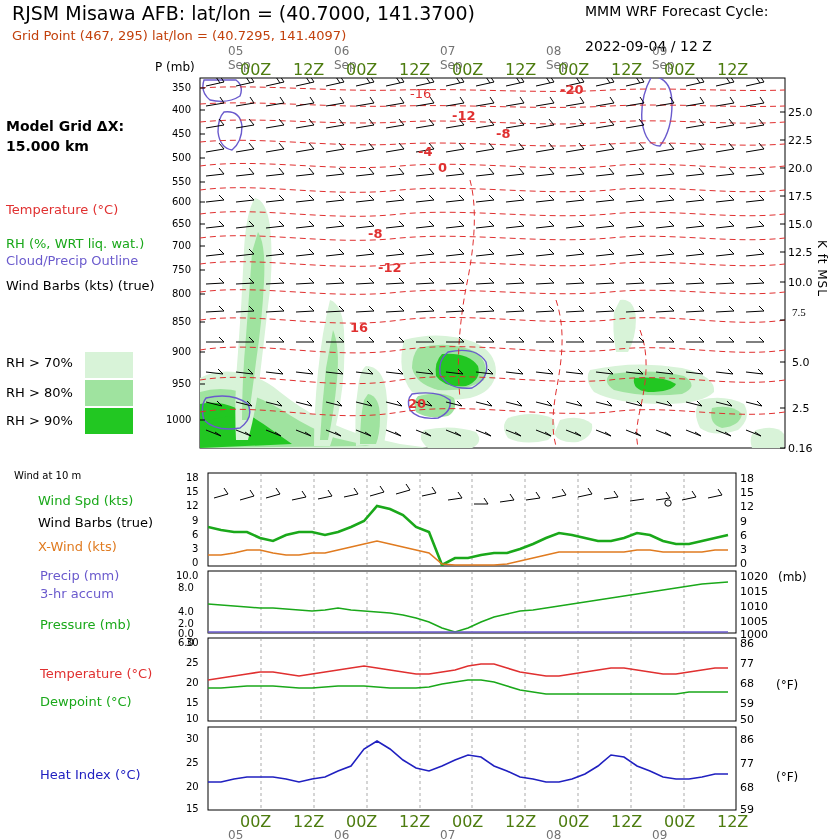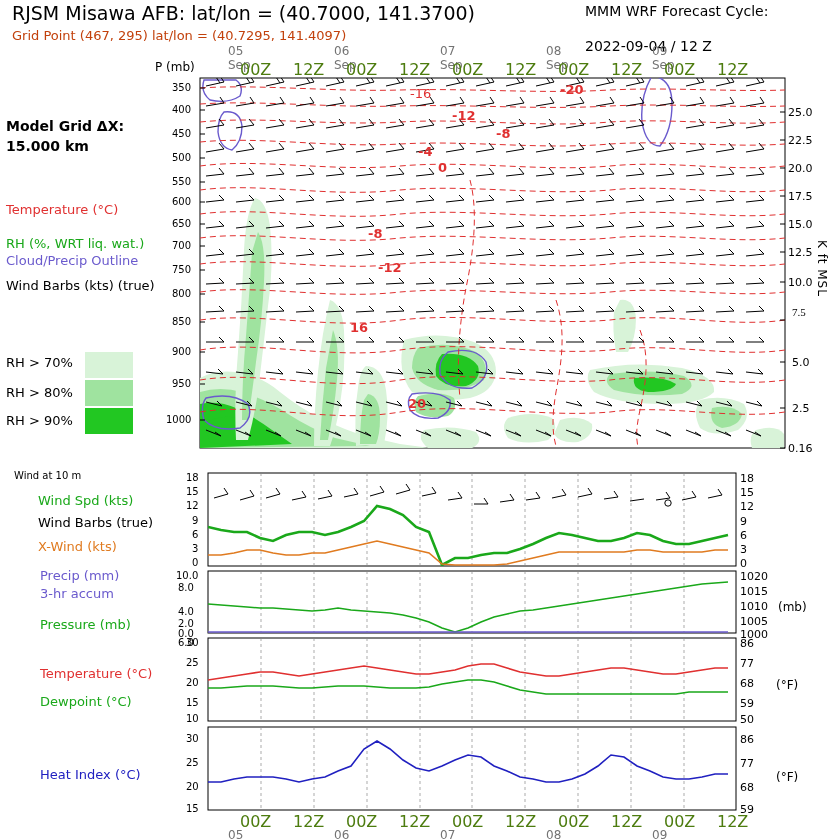--- a/index.html
+++ b/index.html
@@ -630,21 +630,21 @@
   <div class="axlab" style="left:178px;top:606px;">4.0</div>
   <div class="axlab" style="left:178px;top:618px;">2.0</div>
   <div class="axlab" style="left:178px;top:628px;">0.0</div>
 </div>
 <div class="abs">
   <div class="axlab-r" style="left:740px;top:570px;">1020</div>
   <div class="axlab-r" style="left:740px;top:585px;">1015</div>
   <div class="axlab-r" style="left:740px;top:600px;">1010</div>
   <div class="axlab-r" style="left:740px;top:615px;">1005</div>
   <div class="axlab-r" style="left:740px;top:628px;">1000</div>
-  <div class="unit" style="left:778px;top:600px;">(mb)</div>
+  <div class="unit" style="left:778px;top:570px;">(mb)</div>
 </div>
 
 <div class="abs lbl lbl-red" style="left:40px;top:666px;">Temperature (°C)</div>
 <div class="abs lbl lbl-green" style="left:40px;top:694px;">Dewpoint (°C)</div>
 
 <div class="abs">
   <div class="axlab" style="left:186px;top:637px;">30</div>
   <div class="axlab" style="left:186px;top:657px;">25</div>
   <div class="axlab" style="left:186px;top:677px;">20</div>
   <div class="axlab" style="left:186px;top:697px;">15</div>

